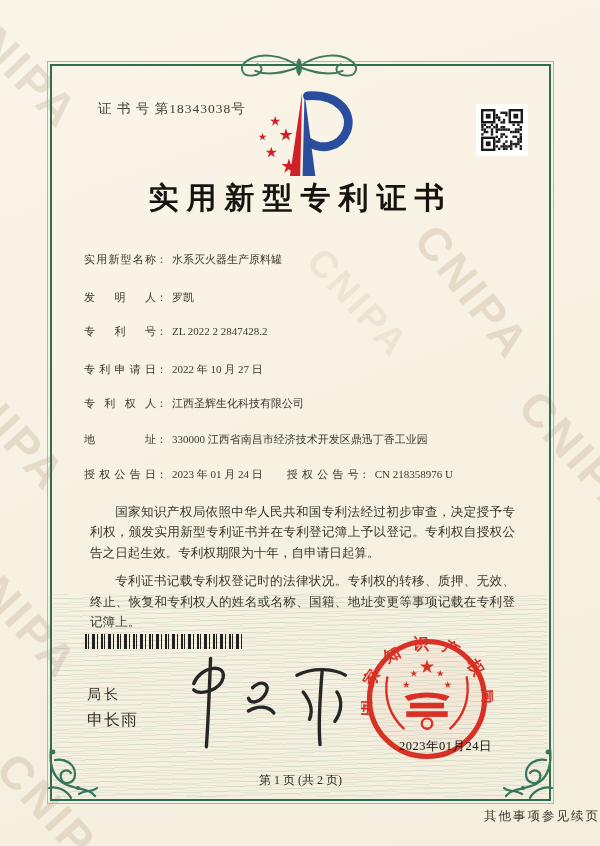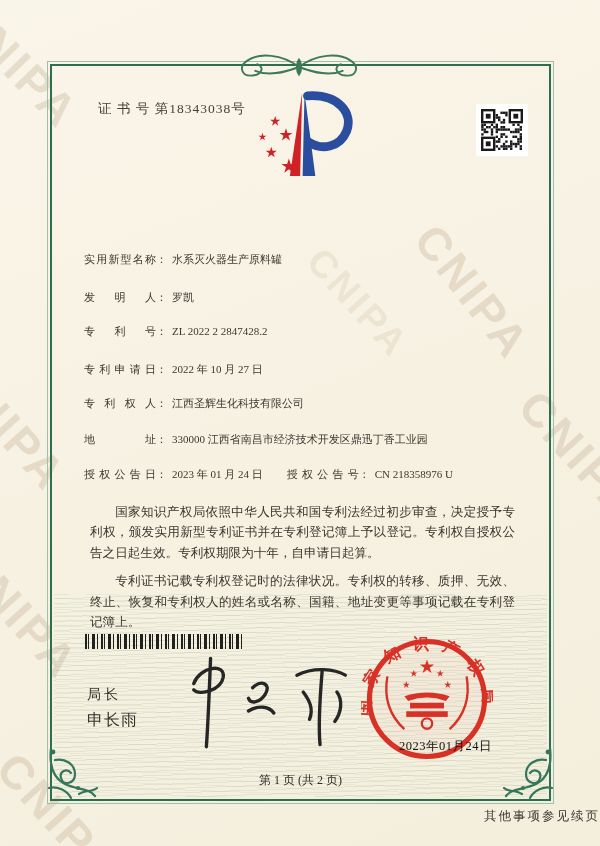--- a/index.html
+++ b/index.html
@@ -220,20 +220,21 @@
           <rect x="38.800000000000004" y="41.2" width="2.4" height="2.4" fill="#1a1a1a"></rect>
           <rect x="43.6" y="41.2" width="2.4" height="2.4" fill="#1a1a1a"></rect>
           <rect x="22" y="43.6" width="2.4" height="2.4" fill="#1a1a1a"></rect>
           <rect x="26.799999999999997" y="43.6" width="2.4" height="2.4" fill="#1a1a1a"></rect>
           <rect x="29.2" y="43.6" width="2.4" height="2.4" fill="#1a1a1a"></rect>
           <rect x="34" y="43.6" width="2.4" height="2.4" fill="#1a1a1a"></rect>
           <rect x="43.6" y="43.6" width="2.4" height="2.4" fill="#1a1a1a"></rect>
         </g>
     </svg>
 
+    <h1 class="title">实用新型专利证书</h1>
 
     <div class="row" style="top:186px">
       <span class="lbl">实用新型名称</span><span class="colon">：</span><span class="val">水系灭火器生产原料罐</span>
     </div>
     <div class="row" style="top:224px">
       <span class="lbl">发明人</span><span class="colon">：</span><span class="val">罗凯</span>
     </div>
     <div class="row" style="top:258px">
       <span class="lbl">专利号</span><span class="colon">：</span><span class="val">ZL 2022 2 2847428.2</span>
     </div>

